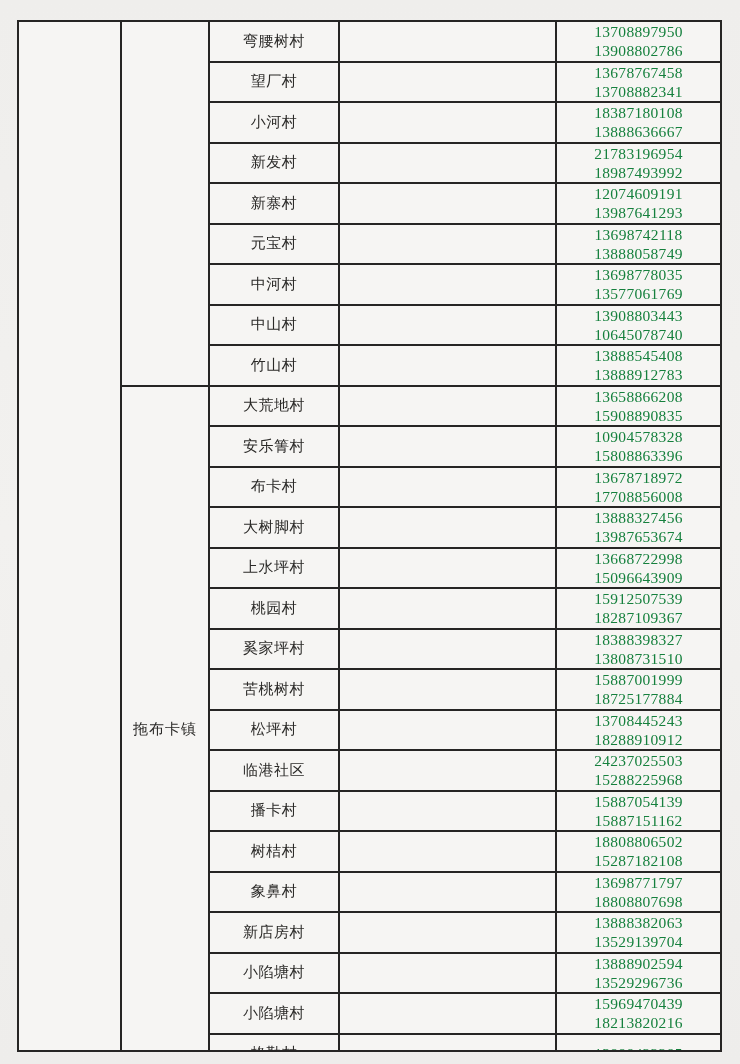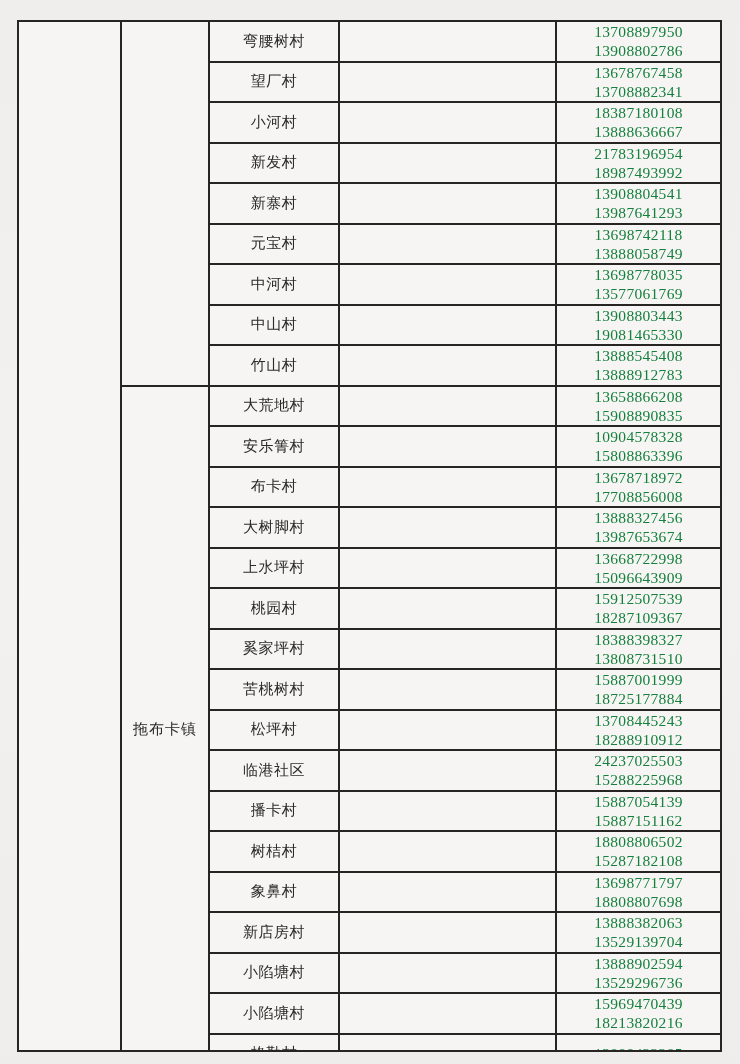--- a/index.html
+++ b/index.html
@@ -106,21 +106,21 @@
             <td class="detail-cell"></td>
             <td class="phone-cell">
               <div class="phone-line">21783196954</div>
               <div class="phone-line">18987493992</div>
             </td>
           </tr>
           <tr>
             <td class="village-cell">新寨村</td>
             <td class="detail-cell"></td>
             <td class="phone-cell">
-              <div class="phone-line">13908804541</div>
+              <div class="phone-line">12074609191</div>
               <div class="phone-line">13987641293</div>
             </td>
           </tr>
           <tr>
             <td class="village-cell">元宝村</td>
             <td class="detail-cell"></td>
             <td class="phone-cell">
               <div class="phone-line">13698742118</div>
               <div class="phone-line">13888058749</div>
             </td>
@@ -131,21 +131,21 @@
             <td class="phone-cell">
               <div class="phone-line">13698778035</div>
               <div class="phone-line">13577061769</div>
             </td>
           </tr>
           <tr>
             <td class="village-cell">中山村</td>
             <td class="detail-cell"></td>
             <td class="phone-cell">
               <div class="phone-line">13908803443</div>
-              <div class="phone-line">19081465330</div>
+              <div class="phone-line">10645078740</div>
             </td>
           </tr>
           <tr>
             <td class="village-cell">竹山村</td>
             <td class="detail-cell"></td>
             <td class="phone-cell">
               <div class="phone-line">13888545408</div>
               <div class="phone-line">13888912783</div>
             </td>
           </tr>

